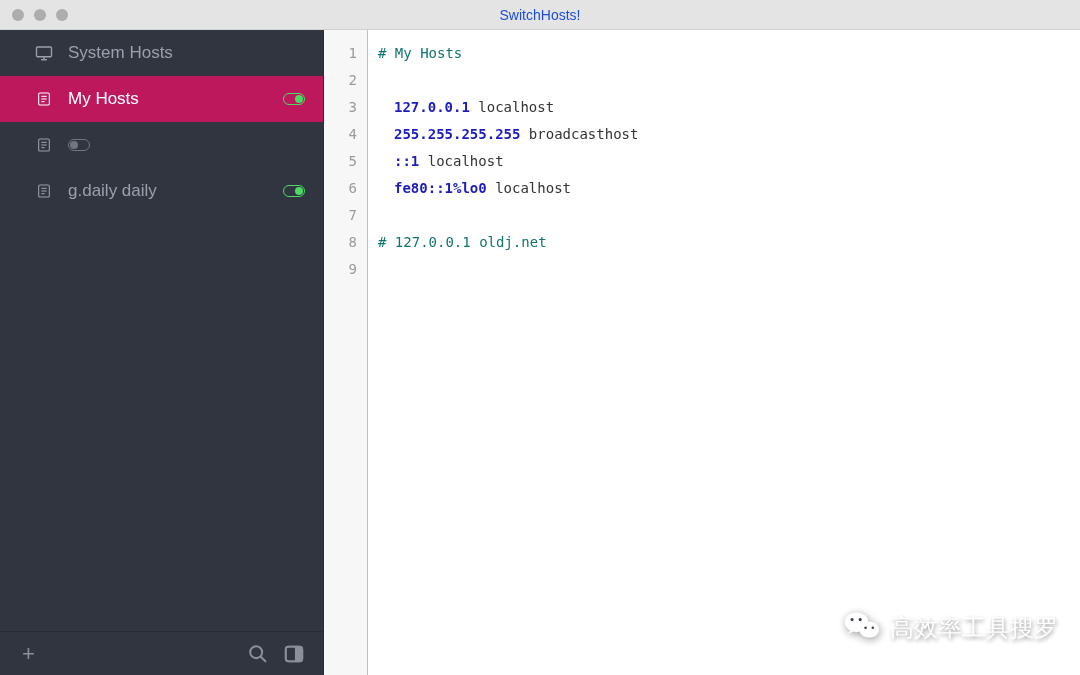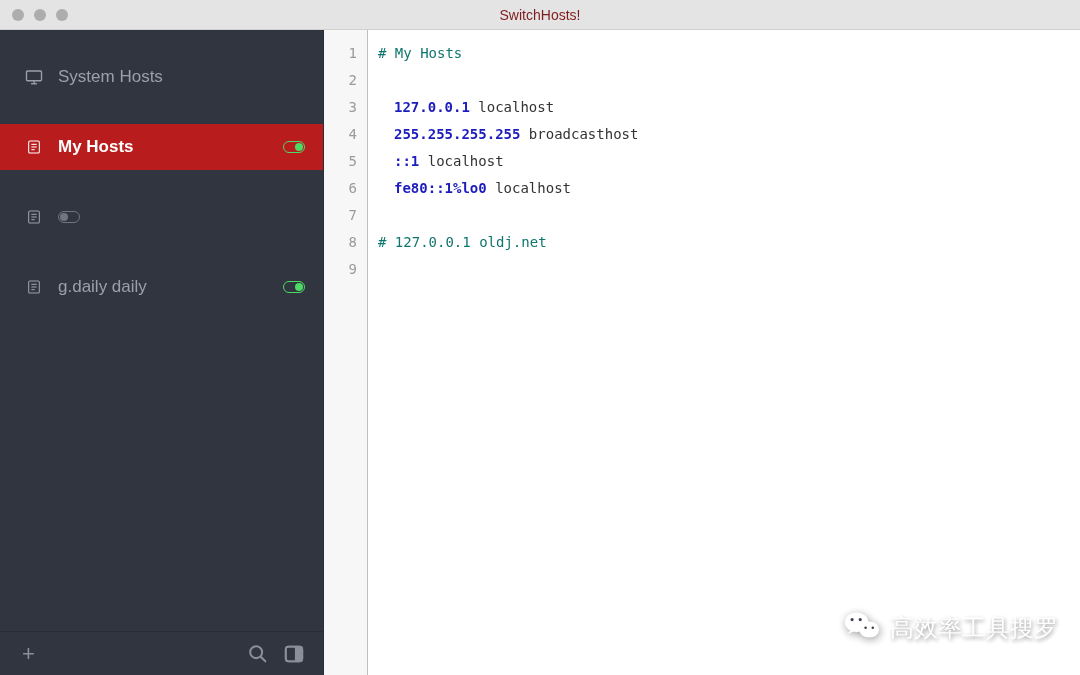--- a/index.html
+++ b/index.html
@@ -21,43 +21,42 @@
     display: flex; align-items: center;
     position: relative;
   }
   .tl-group { display:flex; gap:10px; padding-left:12px; }
   .tl-dot {
     width: 12px; height: 12px; border-radius:50%;
     background:#adadae;
   }
   .title {
     position:absolute; left:0; right:0; text-align:center;
-    font-size:14px; color:#7f1d1d;
+    font-size:14px; color:#1d4ed8;
   }
 
   
   .main { flex:1; display:flex; min-height:0; }
   .sidebar {
     width: 324px;
     background:#31353f;
     display:flex; flex-direction:column;
     color:#9aa0ab;
     border-right:1px solid #2a2d35;
   }
   .items { flex:1; overflow:auto; }
   .sb-item {
     height:46px;
     display:flex; align-items:center;
-    padding:0 18px 0 24px;
+    padding:0 18px 0 34px;
     font-size:17px;
     cursor:pointer;
     position:relative;
-    margin-top:24px;
-  }
-  .sb-item.selected { background:#b91c1c; color:#fff;font-weight:bold; }
+  }
+  .sb-item.selected { background:#be185d; color:#fff; }
   .sb-item .icon { width:20px; display:inline-flex; align-items:center; justify-content:center; margin-right:14px; }
   .sb-item .label { flex:1; white-space:nowrap; overflow:hidden; text-overflow:ellipsis; }
   .sb-item svg { display:block; }
 
   
   .toggle {
     width:22px; height:12px; border-radius:6px;
     border:1.5px solid #707580;
     position:relative; flex:0 0 auto;
     transform: scale(1);

